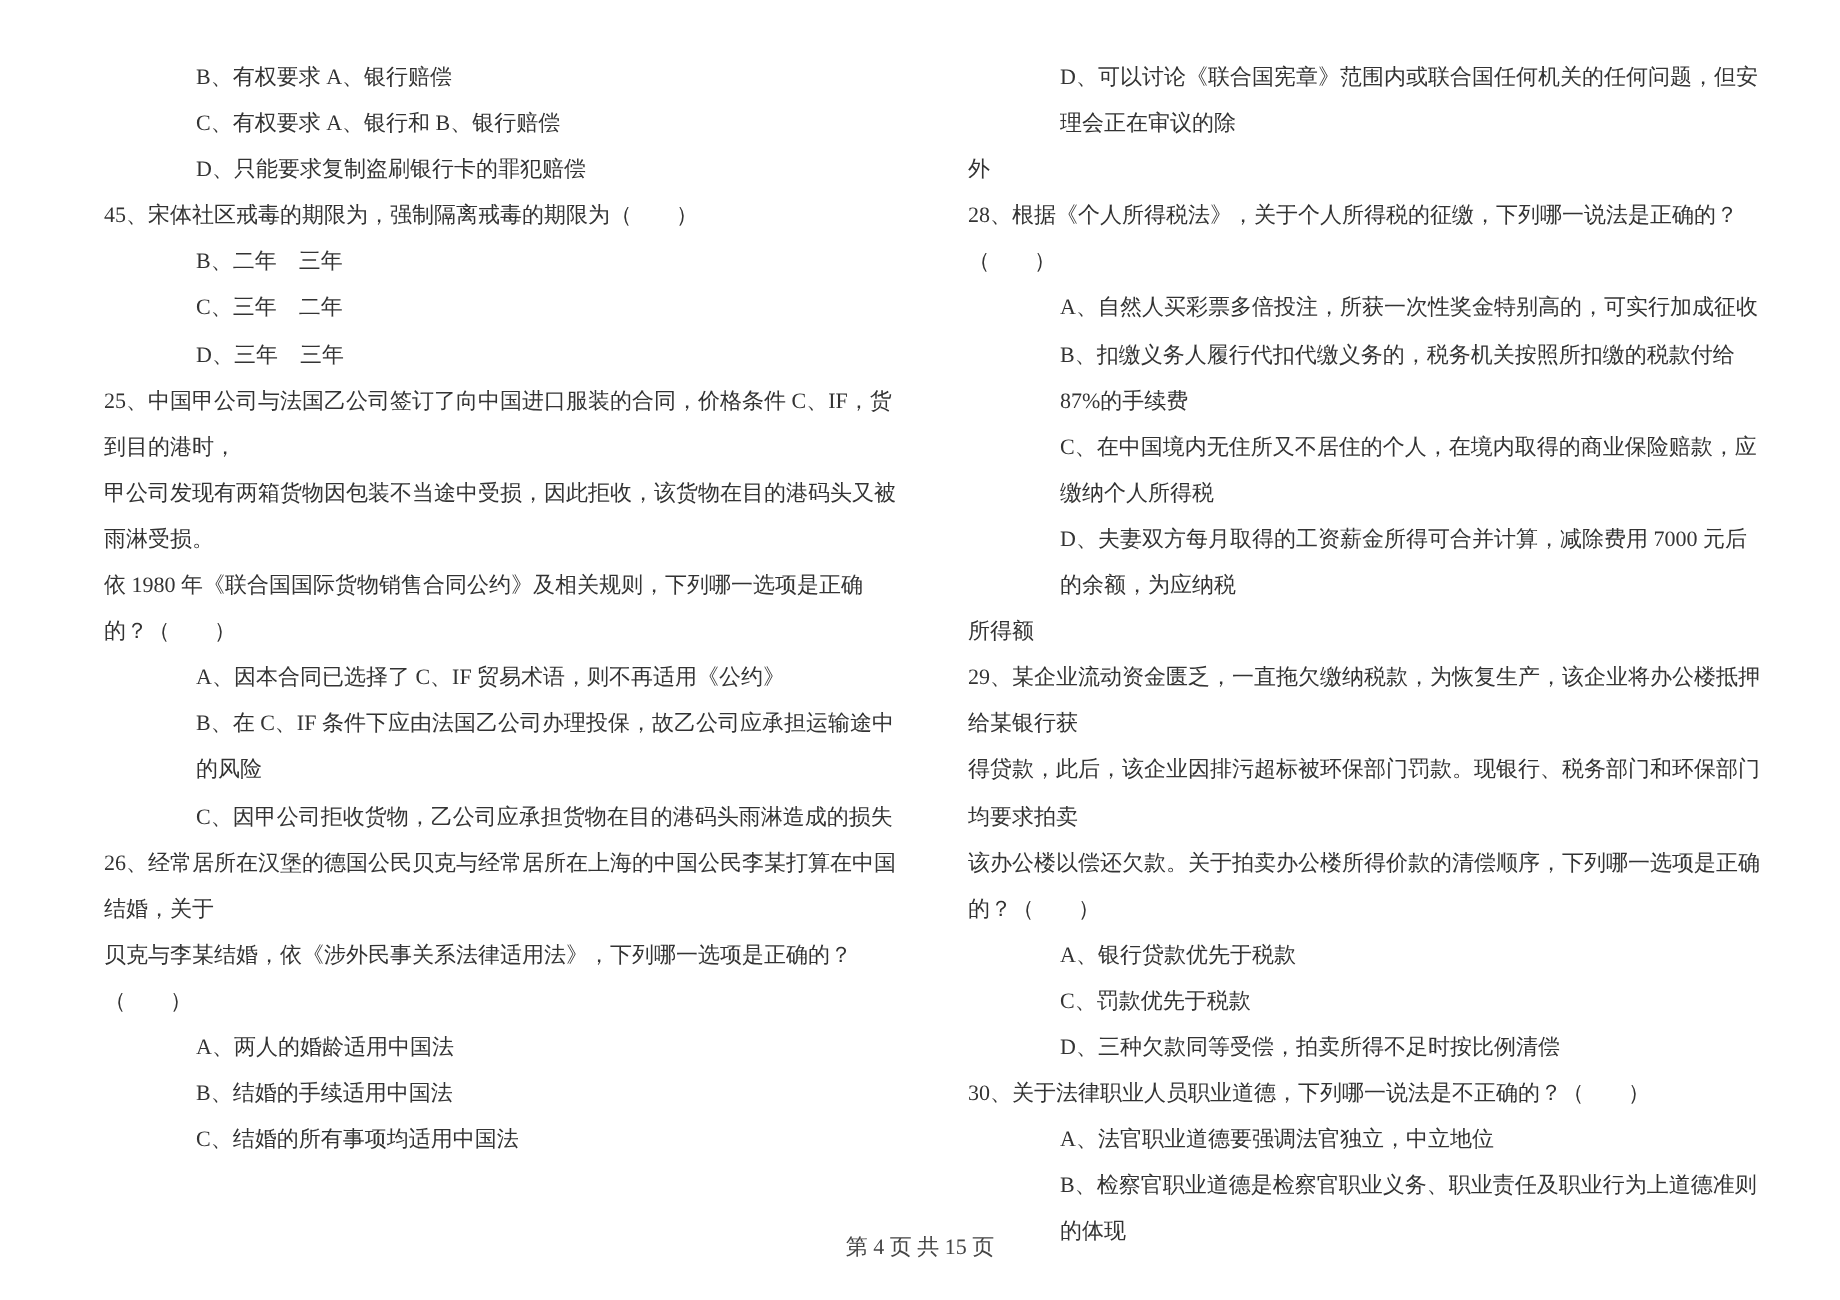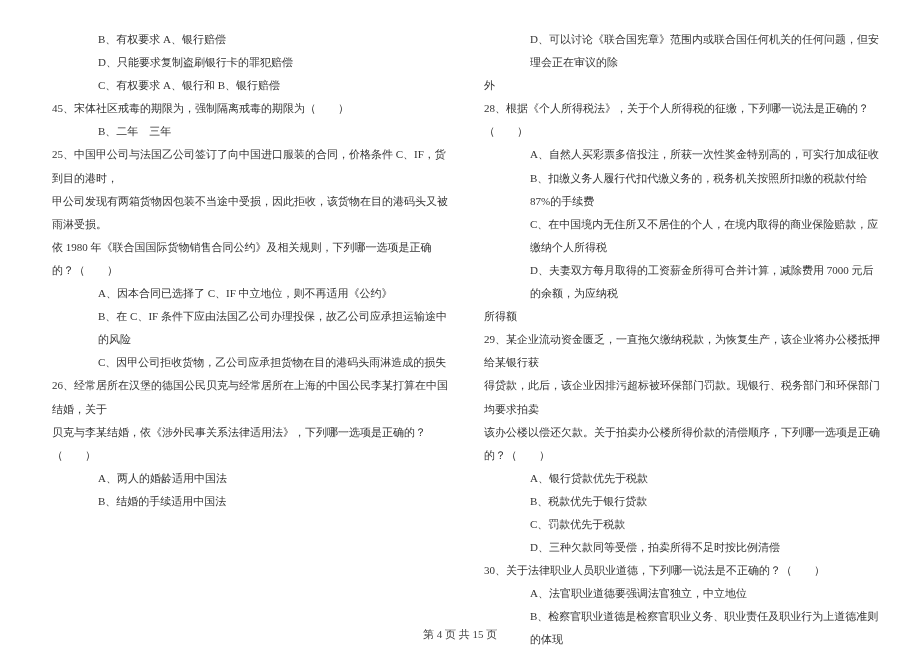--- a/index.html
+++ b/index.html
@@ -20,70 +20,72 @@
     }
     .col {
       flex: 1;
       line-height: 2.1;
     }
     .opt { padding-left: 58px; }
     .q { padding-left: 12px; }
     .q-cont { padding-left: 12px; }
     .footer {
       position: absolute;
-      bottom: 8px;
+      bottom: 19px;
       left: 0; right: 0;
       text-align: center;
       font-size: 11px;
       color: #444;
     }
   </style>
 </head>
 <body>
 
 <div class="columns">
 
   <div class="col">
     <div class="opt">B、有权要求 A、银行赔偿</div>
+    <div class="opt">C、有权要求 A、银行和 B、银行赔偿</div>
     <div class="opt">D、只能要求复制盗刷银行卡的罪犯赔偿</div>
-    <div class="opt">C、有权要求 A、银行和 B、银行赔偿</div>
 
     <div class="q">45、宋体社区戒毒的期限为，强制隔离戒毒的期限为（　　）</div>
     <div class="opt">B、二年　三年</div>
+    <div class="opt">C、三年　二年</div>
+    <div class="opt">D、三年　三年</div>
 
     <div class="q">25、中国甲公司与法国乙公司签订了向中国进口服装的合同，价格条件 C、IF，货到目的港时，</div>
     <div class="q-cont">甲公司发现有两箱货物因包装不当途中受损，因此拒收，该货物在目的港码头又被雨淋受损。</div>
     <div class="q-cont">依 1980 年《联合国国际货物销售合同公约》及相关规则，下列哪一选项是正确的？（　　）</div>
-    <div class="opt">A、因本合同已选择了 C、IF 中立地位，则不再适用《公约》</div>
+    <div class="opt">A、因本合同已选择了 C、IF 贸易术语，则不再适用《公约》</div>
     <div class="opt">B、在 C、IF 条件下应由法国乙公司办理投保，故乙公司应承担运输途中的风险</div>
     <div class="opt">C、因甲公司拒收货物，乙公司应承担货物在目的港码头雨淋造成的损失</div>
 
     <div class="q">26、经常居所在汉堡的德国公民贝克与经常居所在上海的中国公民李某打算在中国结婚，关于</div>
     <div class="q-cont">贝克与李某结婚，依《涉外民事关系法律适用法》，下列哪一选项是正确的？（　　）</div>
     <div class="opt">A、两人的婚龄适用中国法</div>
     <div class="opt">B、结婚的手续适用中国法</div>
+    <div class="opt">C、结婚的所有事项均适用中国法</div>
 
   </div>
 
   <div class="col">
     <div class="opt">D、可以讨论《联合国宪章》范围内或联合国任何机关的任何问题，但安理会正在审议的除</div>
     <div class="q-cont">外</div>
 
     <div class="q">28、根据《个人所得税法》，关于个人所得税的征缴，下列哪一说法是正确的？（　　）</div>
     <div class="opt">A、自然人买彩票多倍投注，所获一次性奖金特别高的，可实行加成征收</div>
     <div class="opt">B、扣缴义务人履行代扣代缴义务的，税务机关按照所扣缴的税款付给 87%的手续费</div>
     <div class="opt">C、在中国境内无住所又不居住的个人，在境内取得的商业保险赔款，应缴纳个人所得税</div>
     <div class="opt">D、夫妻双方每月取得的工资薪金所得可合并计算，减除费用 7000 元后的余额，为应纳税</div>
     <div class="q-cont">所得额</div>
 
     <div class="q">29、某企业流动资金匮乏，一直拖欠缴纳税款，为恢复生产，该企业将办公楼抵押给某银行获</div>
     <div class="q-cont">得贷款，此后，该企业因排污超标被环保部门罚款。现银行、税务部门和环保部门均要求拍卖</div>
     <div class="q-cont">该办公楼以偿还欠款。关于拍卖办公楼所得价款的清偿顺序，下列哪一选项是正确的？（　　）</div>
     <div class="opt">A、银行贷款优先于税款</div>
-    <div class="opt">B、税款优先于银行贷款</div>
     <div class="opt">C、罚款优先于税款</div>
     <div class="opt">D、三种欠款同等受偿，拍卖所得不足时按比例清偿</div>
 
     <div class="q">30、关于法律职业人员职业道德，下列哪一说法是不正确的？（　　）</div>
     <div class="opt">A、法官职业道德要强调法官独立，中立地位</div>
     <div class="opt">B、检察官职业道德是检察官职业义务、职业责任及职业行为上道德准则的体现</div>
 
   </div>
 </div>
 

